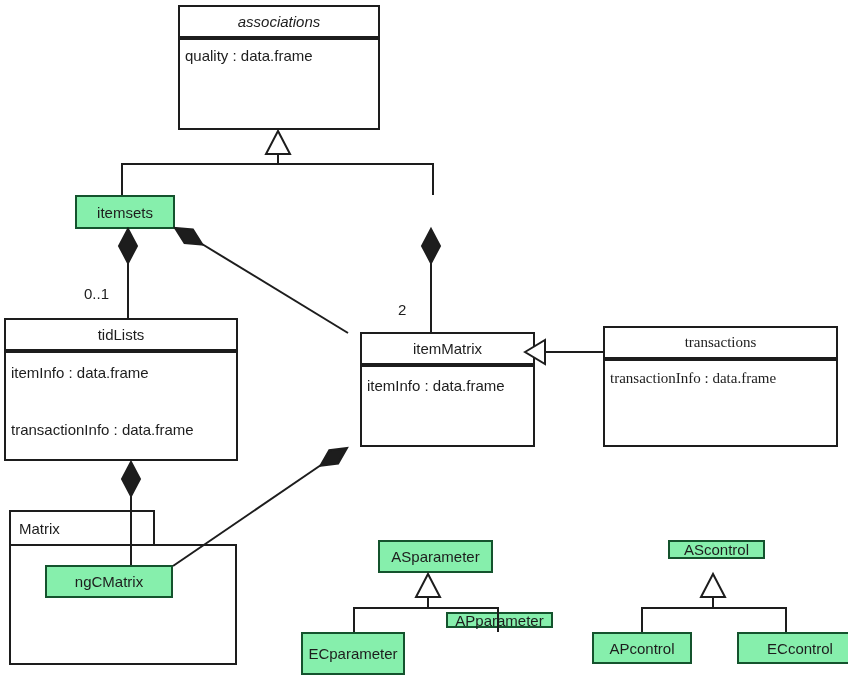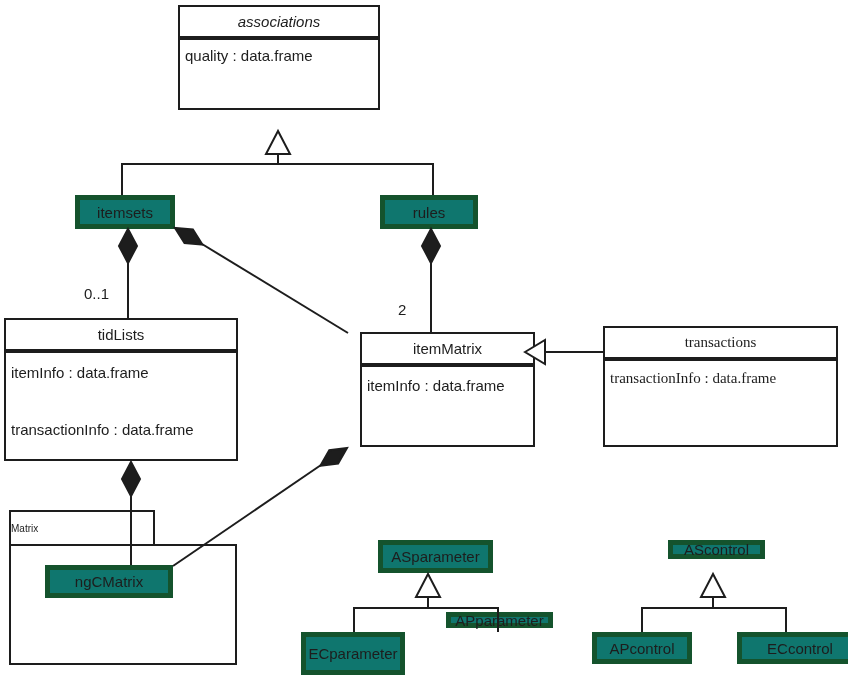--- a/index.html
+++ b/index.html
@@ -14,56 +14,53 @@
   .uml-title{
     box-sizing:border-box;display:flex;align-items:center;justify-content:center;
     font-size:15px;line-height:15px;border-bottom:2px solid #1d1d1d;flex:0 0 auto;
   }
   .uml-attrs{
     box-sizing:border-box;border-top:2px solid #1d1d1d;flex:1 1 auto;
     display:flex;flex-direction:column;font-size:15px;line-height:15px;
     padding-left:5px;padding-right:19px;
   }
   .uml-simple{
-    position:absolute;box-sizing:border-box;border:5px solid #14532d;background:#0f766e;
+    position:absolute;box-sizing:border-box;border:2px solid #14532d;background:#86efac;
     display:flex;align-items:center;justify-content:center;font-size:15px;line-height:15px;z-index:1;
   }
   .italic{font-style:italic;}
   .pkg-tab{
     position:absolute;box-sizing:border-box;border:2px solid #1d1d1d;border-bottom:none;
-    background:#ffffff;display:flex;align-items:center;padding-left:0;
-    font-size:10px;line-height:15px;z-index:1;
+    background:#ffffff;display:flex;align-items:center;padding-left:8px;
+    font-size:15px;line-height:15px;z-index:1;
   }
   .pkg-body{
     position:absolute;box-sizing:border-box;border:2px solid #1d1d1d;background:#ffffff;z-index:1;
   }
   .mult{position:absolute;font-size:15px;line-height:15px;z-index:6;}
   svg.connectors{position:absolute;left:0;top:0;z-index:5;pointer-events:none;}
 </style>
 </head>
 <body>
 
 <div class="stage">
 
-  <div class="uml-class" style="left:178px;top:5px;width:202px;height:105px;">
+  <div class="uml-class" style="left:178px;top:5px;width:202px;height:125px;">
     <div class="uml-title italic" style="height:31px;">
       <span>associations</span>
     </div>
     <div class="uml-attrs" style="padding-top:8px;">
       <div>quality : data.frame</div>
     </div>
   </div>
 
   <div class="uml-simple" style="left:75px;top:195px;width:100px;height:34px;">
     <span>itemsets</span>
   </div>
 
-  <div class="uml-simple" style="left:380px;top:195px;width:98px;height:34px;">
-    <span>rules</span>
-  </div>
 
   <div class="uml-class" style="left:4px;top:318px;width:234px;height:143px;">
     <div class="uml-title" style="height:31px;">
       <span>tidLists</span>
     </div>
     <div class="uml-attrs" style="padding-top:12px;row-gap:42px;">
       <div>itemInfo : data.frame</div>
       <div>transactionInfo : data.frame</div>
     </div>
   </div>

